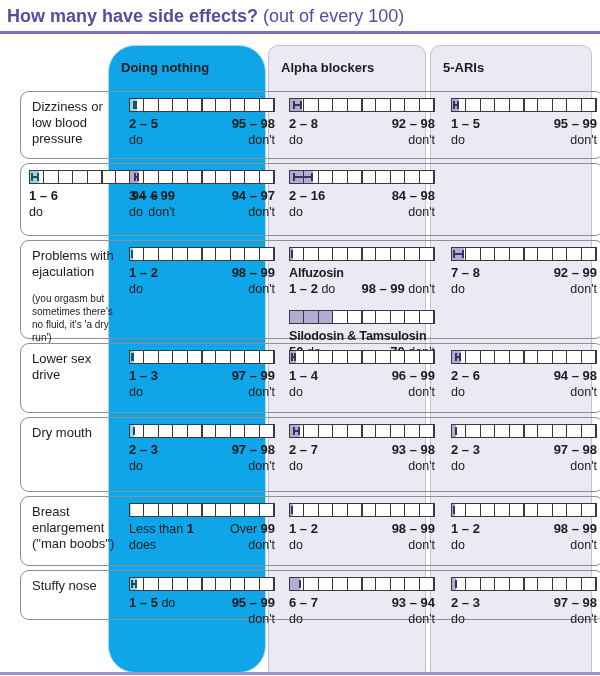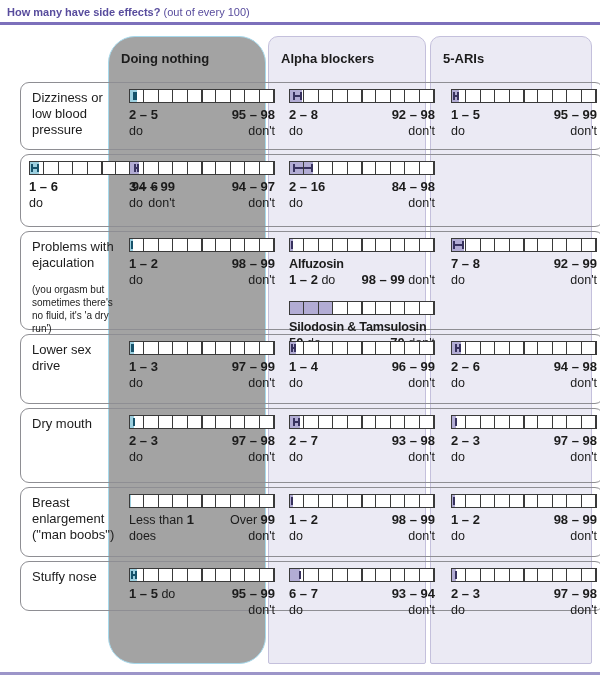--- a/index.html
+++ b/index.html
@@ -1,23 +1,23 @@
 <!DOCTYPE html>
 <html><head>
 <meta charset="utf-8">
 <style>
   html,body{margin:0;padding:0;background:#fff;}
   .wrap{position:relative;width:600px;height:676px;background:#fff;
         font-family:"Liberation Sans",sans-serif;color:#1c1c1c;overflow:hidden;box-sizing:border-box;}
-  .title{padding:6px 8px 3px 7px;border-bottom:3px solid #7c70bb;font-size:11px;line-height:1.2;}
+  .title{padding:6px 8px 3px 7px;border-bottom:3px solid #7c70bb;font-size:18px;line-height:1.2;}
   .t-bold{font-weight:bold;color:#584c9d;}
   .t-rest{font-weight:normal;color:#584c9d;}
   .grid{position:relative;margin:11px 8px 0 8px;height:628px;}
   .strip{position:absolute;top:0;height:628px;box-sizing:border-box;border:1.5px solid;border-radius:10px 10px 2px 2px;z-index:0;}
-  .s-blue{background:#a3a3a3;border-color:#a6d9ec;border-radius:27px;}
+  .s-blue{background:#0ea5e9;border-color:#a6d9ec;border-radius:27px;}
   .s-purple{background:#ebeaf4;border-color:#c4c0dc;}
   .strip-h{padding:14px 0 0 12px;font-weight:bold;font-size:13px;}
   .rows{position:absolute;top:46px;left:12px;width:584px;z-index:1;}
   .row{box-sizing:border-box;width:584px;border:1.5px solid #8e8e93;border-radius:9px;margin-bottom:4px;
        display:grid;grid-template-columns:100px 160px 162px 159px;background:transparent;}
   .row-label{padding:7px 4px 0 11px;font-size:13px;line-height:1.24;}
   .row-note{margin-top:12px;font-size:10px;line-height:1.3;}
   .cell{padding:6px 0 0 8px;}
   .bar{position:relative;width:146px;height:14px;border:1.6px solid #3a3a3a;background:#fff;box-sizing:border-box;}
   .bar .fill{position:absolute;left:0;top:0;bottom:0;}

